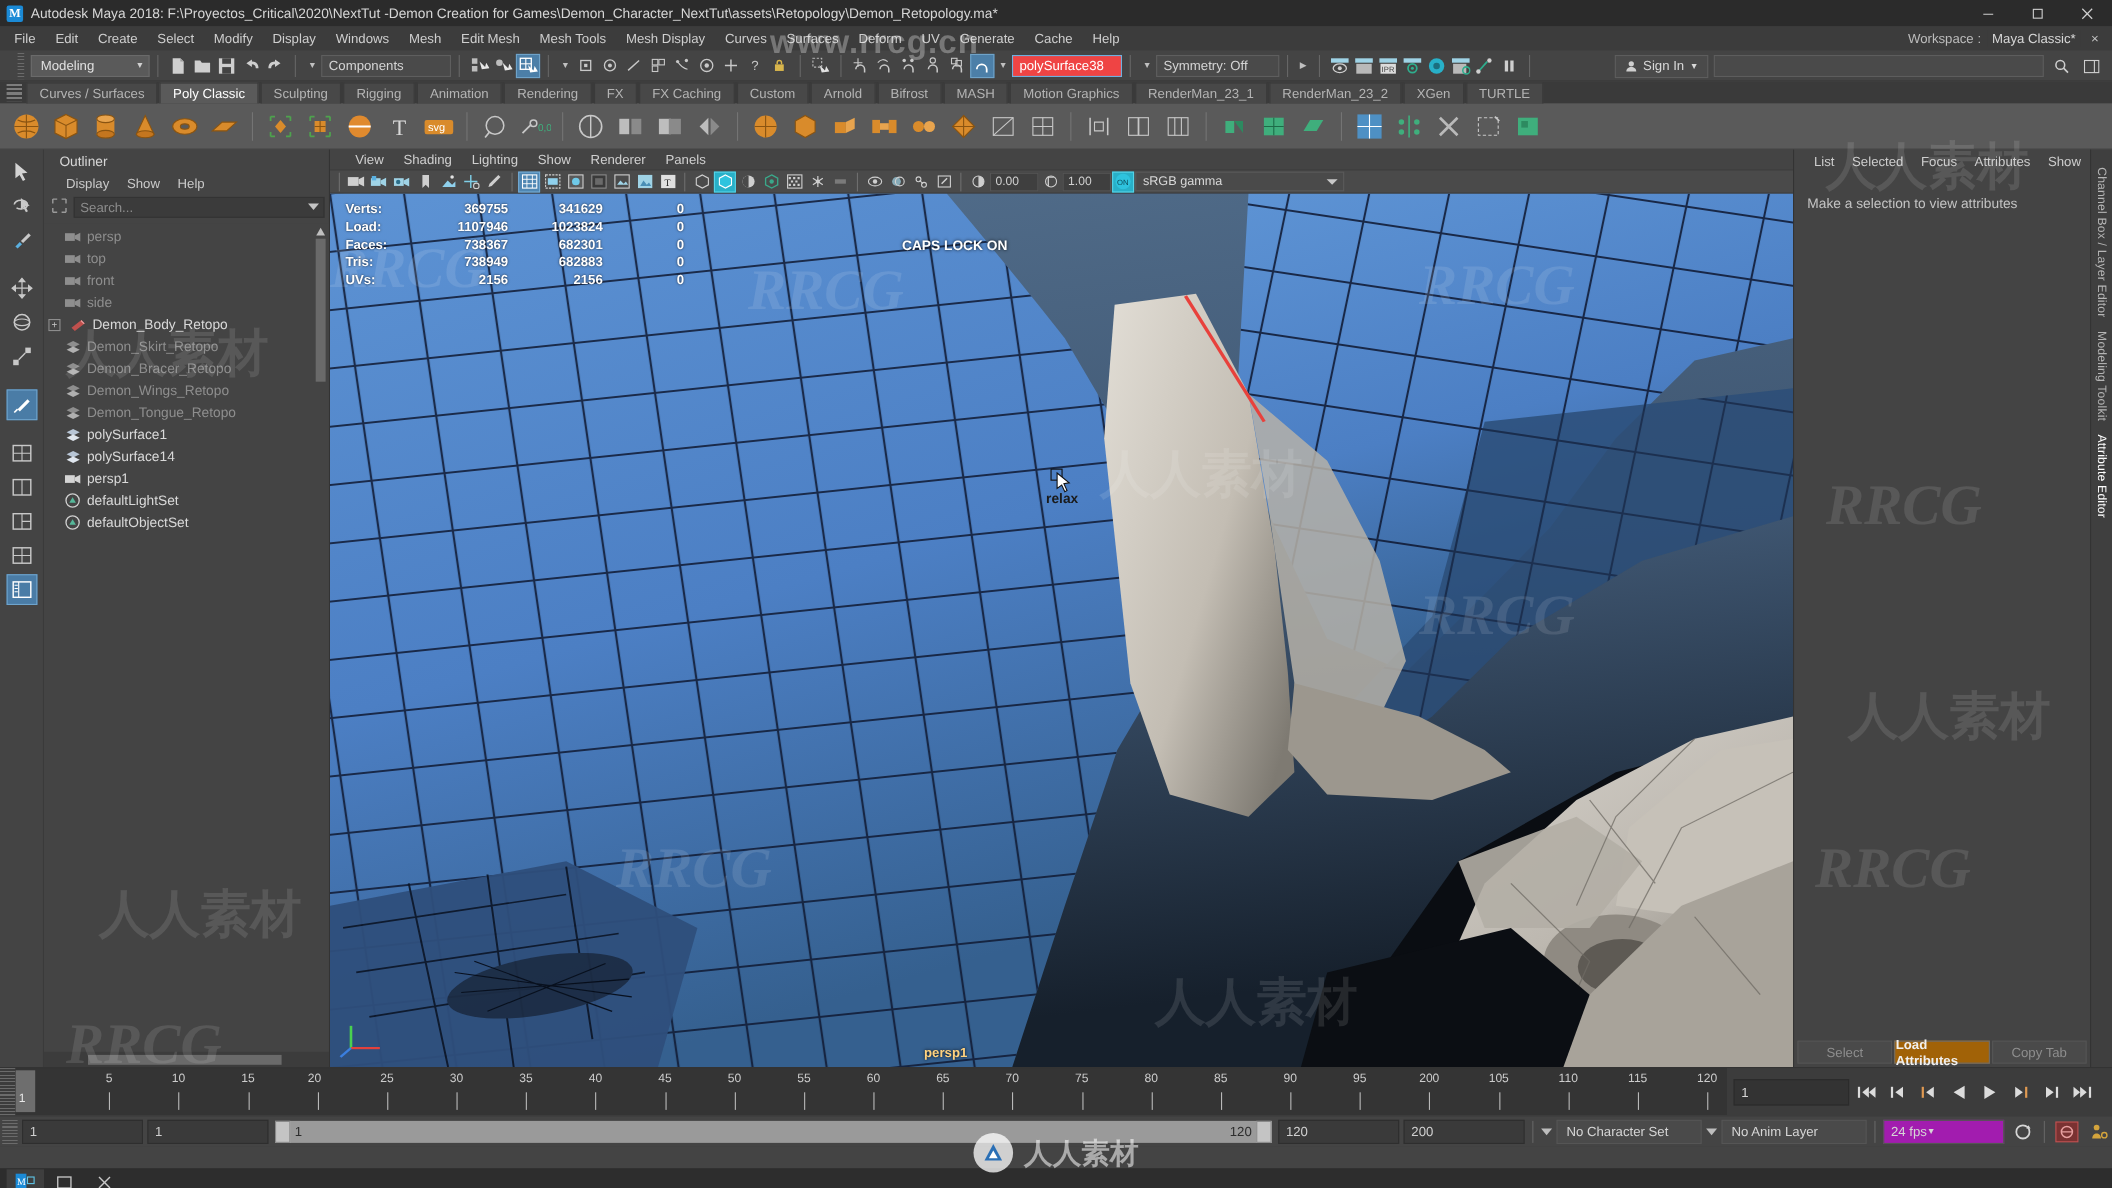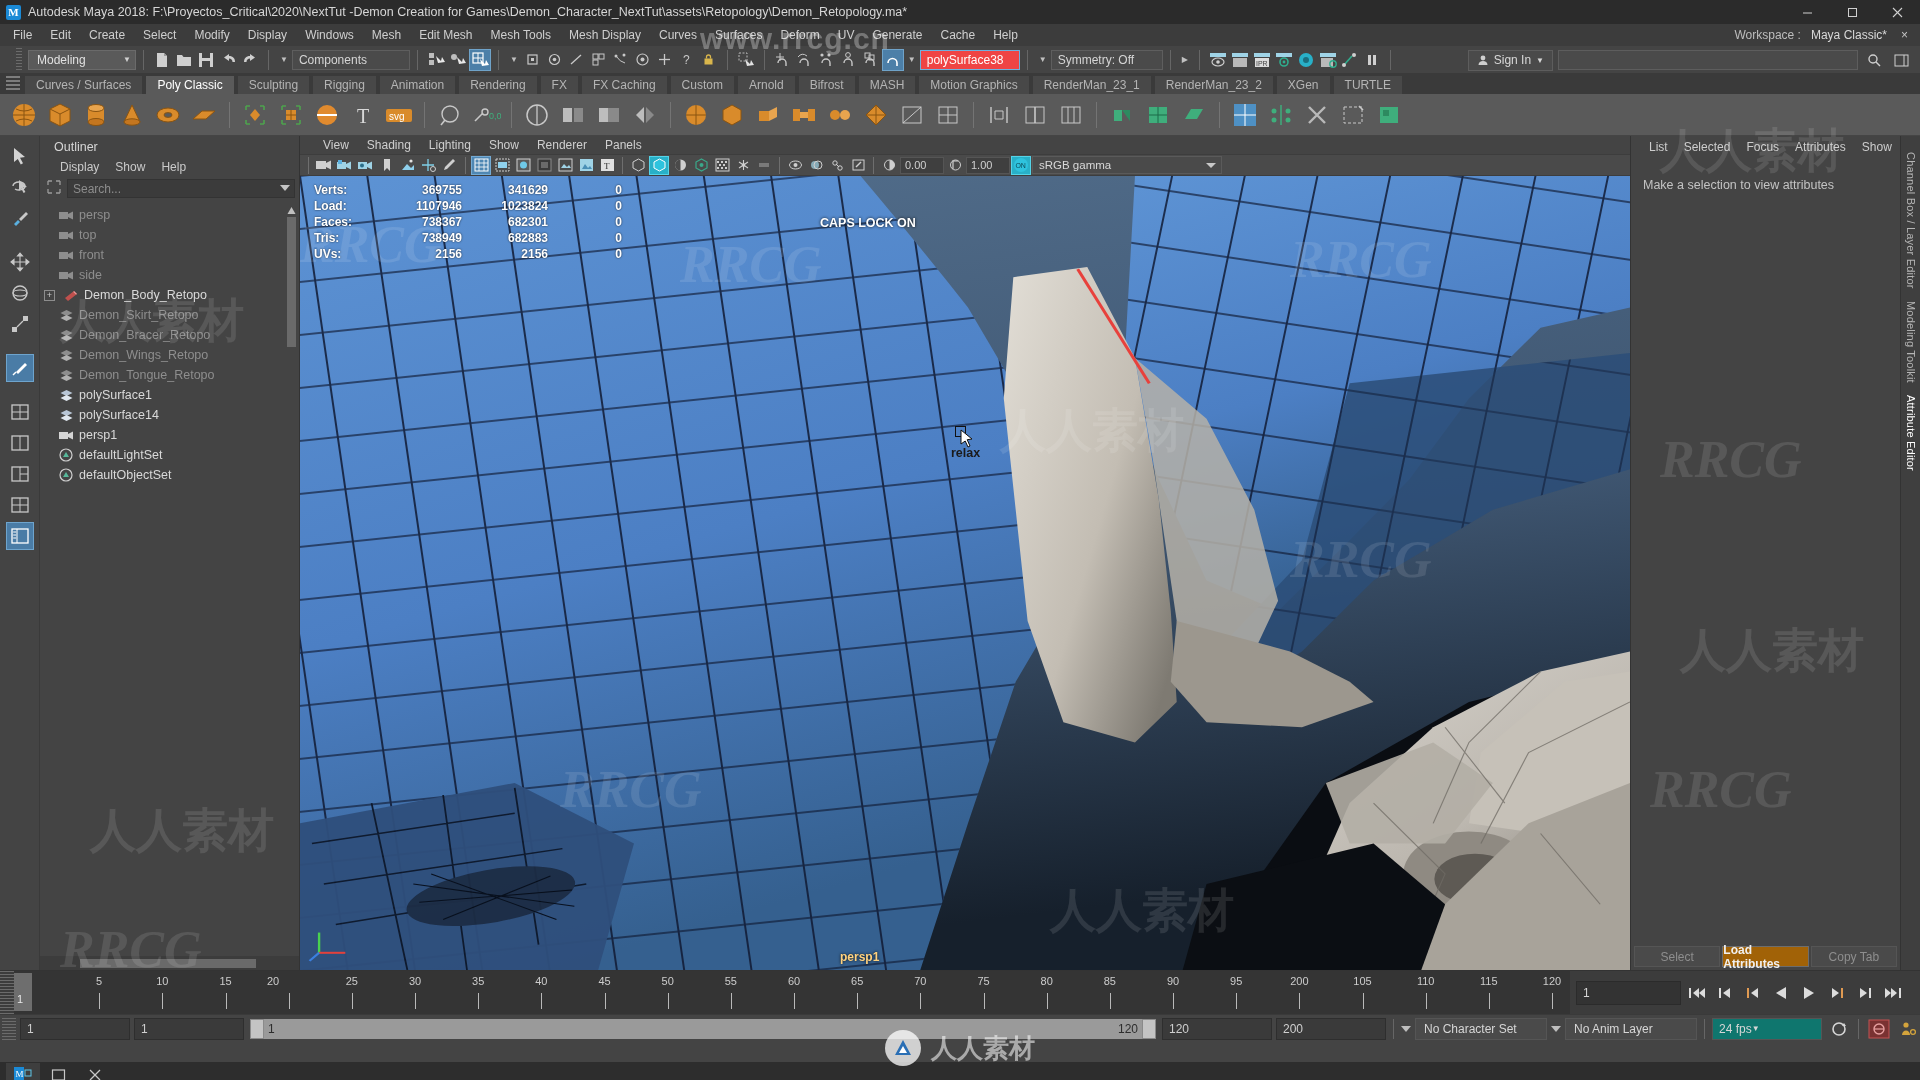--- a/index.html
+++ b/index.html
@@ -255,21 +255,21 @@
   }
   .rangeslider .handle{ width:14px;height:20px;background:#c4c4c4;border:1px solid #8a8a8a;}
   .rangeslider .lbl{ font-size:12px;color:#2d2d2d;padding:0 4px;}
   .rangeslider .sp{ flex:1; }
   .dropsel{
     height:22px;background:#4a4a4a;border:1px solid #555;color:#d6d6d6;font-size:12px;
     display:flex;align-items:center;padding:0 8px;
   }
   .tri{ border-left:5px solid transparent;border-right:5px solid transparent;border-top:6px solid #bdbdbd;}
   .fpssel{
-    height:22px;width:110px;background:#0f766e;border:1px solid #555;color:#d6d6d6;font-size:12px;
+    height:22px;width:110px;background:#a21caf;border:1px solid #555;color:#d6d6d6;font-size:12px;
     display:flex;align-items:center;justify-content:flex-start;padding:0 6px;
   }
 
   
   .cmdline{ height:20px;background:#444;display:flex;align-items:center;}
   .taskbar{
     height:26px;background:#2d2d2d;display:flex;align-items:center;padding-left:6px;gap:2px;
   }
   .tbitem{ width:34px;height:24px;display:flex;align-items:center;justify-content:center;}
   .tbitem.act{ background:#3e3e3e;border-bottom:2px solid #4aa3e0; }
@@ -1456,21 +1456,21 @@
     <div class="ruler">
       <div class="playhead"></div>
       <div class="phnum">1</div>
       <div id="ticks">
           <div class="tick" style="left: 85.1667px;">5</div>
           <div class="tickline" style="left: 85.1667px;"></div>
           <div class="tick" style="left: 148.333px;">10</div>
           <div class="tickline" style="left: 148.333px;"></div>
           <div class="tick" style="left: 211.5px;">15</div>
           <div class="tickline" style="left: 211.5px;"></div>
-          <div class="tick" style="left: 259px;">20</div>
+          <div class="tick" style="left: 272px;">20</div>
           <div class="tickline" style="left: 274.667px;"></div>
           <div class="tick" style="left: 337.833px;">25</div>
           <div class="tickline" style="left: 337.833px;"></div>
           <div class="tick" style="left: 401px;">30</div>
           <div class="tickline" style="left: 401px;"></div>
           <div class="tick" style="left: 464.167px;">35</div>
           <div class="tickline" style="left: 464.167px;"></div>
           <div class="tick" style="left: 527.333px;">40</div>
           <div class="tickline" style="left: 527.333px;"></div>
           <div class="tick" style="left: 590.5px;">45</div>

